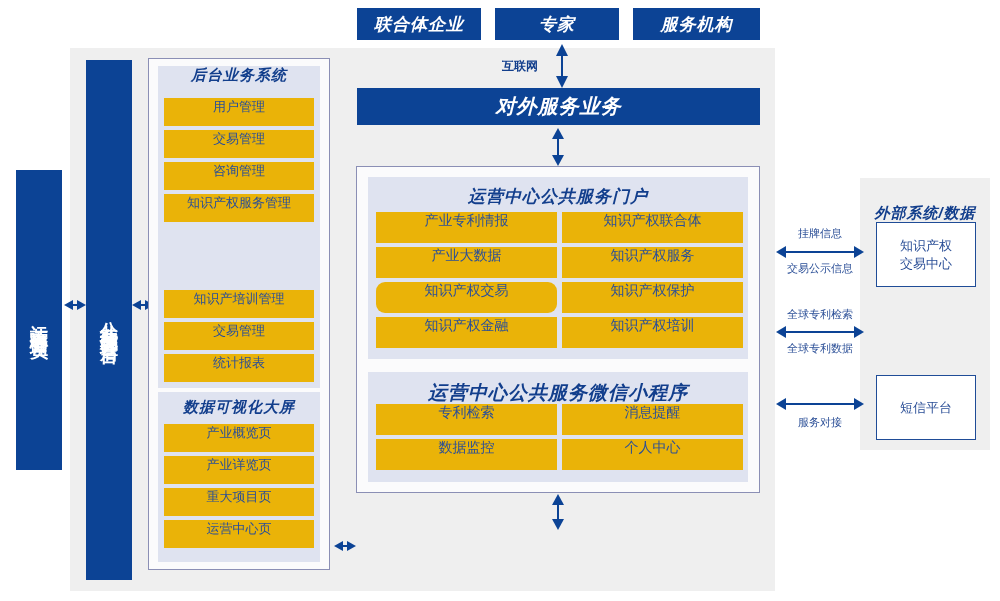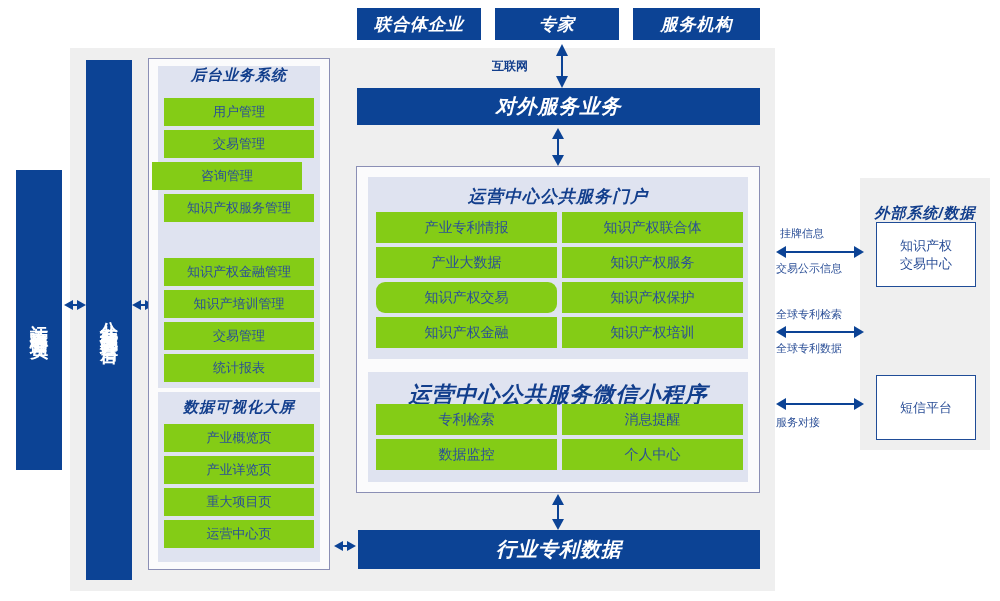--- a/index.html
+++ b/index.html
@@ -48,23 +48,23 @@
   .group-title {
     color: #123e8c;
     font-weight: bold;
     font-style: italic;
     text-align: center;
     letter-spacing: 1px;
   }
 
   
   .cell {
-    background: #84cc16;
+    background: #eab308;
     color: #2b4f97;
-    display: flex; align-items: center; justify-content: center;
+    display: flex; align-items: flex-start; justify-content: center;
     text-align: center;
     white-space: nowrap;
   }
 
   
   .extbox {
     background: #ffffff;
     border: 1px solid #1f4c97;
     color: #2b4f97;
     display: flex; align-items: center; justify-content: center;
@@ -78,21 +78,21 @@
     font-style: italic;
     text-align: center;
     letter-spacing: 1px;
   }
 
   
   .arrow-label {
     color: #2b4f97;
     font-size: 11px;
     white-space: nowrap;
-    text-align: left;
+    text-align: center;
     font-family: Liberation Mono, monospace;
   }
   .arrow-label.bold { font-weight: bold; color: #123e8c; }
 
   svg.arrow { position: absolute; overflow: visible; }
 </style>
 </head>
 <body>
 
 <div id="stage">
@@ -150,28 +150,25 @@
   <div class="abs group" style="left:158px; top:66px; width:162px; height:322px; padding:0;">
     <div class="group-title" style="font-size:15px; padding:0 0 5px;">后台业务系统</div>
   </div>
 
   <div class="abs cell" style="left:164px; top:98px; width:150px; height:28px; font-size:13px;">
     <span>用户管理</span>
   </div>
   <div class="abs cell" style="left:164px; top:130px; width:150px; height:28px; font-size:13px;">
     <span>交易管理</span>
   </div>
-  <div class="abs cell" style="left:152px; top:162px; width:150px; height:28px; font-size:13px;">
+  <div class="abs cell" style="left:164px; top:162px; width:150px; height:28px; font-size:13px;">
     <span>咨询管理</span>
   </div>
   <div class="abs cell" style="left:164px; top:194px; width:150px; height:28px; font-size:13px;">
     <span>知识产权服务管理</span>
-  </div>
-  <div class="abs cell" style="left:164px; top:258px; width:150px; height:28px; font-size:13px;">
-    <span>知识产权金融管理</span>
   </div>
   <div class="abs cell" style="left:164px; top:290px; width:150px; height:28px; font-size:13px;">
     <span>知识产培训管理</span>
   </div>
   <div class="abs cell" style="left:164px; top:322px; width:150px; height:28px; font-size:13px;">
     <span>交易管理</span>
   </div>
   <div class="abs cell" style="left:164px; top:354px; width:150px; height:28px; font-size:13px;">
     <span>统计报表</span>
   </div>
@@ -222,44 +219,41 @@
     <span>知识产权保护</span>
   </div>
   <div class="abs cell" style="left:376px; top:317px; width:181px; height:31px; font-size:14px;">
     <span>知识产权金融</span>
   </div>
   <div class="abs cell" style="left:562px; top:317px; width:181px; height:31px; font-size:14px;">
     <span>知识产权培训</span>
   </div>
 
   <div class="abs group" style="left:368px; top:372px; width:380px; height:110px;">
-    <div class="group-title" style="font-size:22px; padding:8px 6px 6px;">运营中心公共服务微信小程序</div>
+    <div class="group-title" style="font-size:19px; padding:8px 6px 6px;">运营中心公共服务微信小程序</div>
   </div>
   <div class="abs cell" style="left:376px; top:404px; width:181px; height:31px; font-size:14px;">
     <span>专利检索</span>
   </div>
   <div class="abs cell" style="left:562px; top:404px; width:181px; height:31px; font-size:14px;">
     <span>消息提醒</span>
   </div>
   <div class="abs cell" style="left:376px; top:439px; width:181px; height:31px; font-size:14px;">
     <span>数据监控</span>
   </div>
   <div class="abs cell" style="left:562px; top:439px; width:181px; height:31px; font-size:14px;">
     <span>个人中心</span>
   </div>
 
   <svg class="arrow" style="left:548px; top:494px; width:20px; height:36px;">
     <line x1="10" y1="7" x2="10" y2="29" stroke="#0c4395" stroke-width="2"></line>
     <polygon points="10,0 4,11 16,11" fill="#0c4395"></polygon>
     <polygon points="10,36 4,25 16,25" fill="#0c4395"></polygon>
   </svg>
 
-  <div class="abs banner" style="left:358px; top:530px; width:402px; height:39px; font-size:20px;">
-    <span>行业专利数据</span>
-  </div>
 
   <div class="abs region" style="left:860px; top:178px; width:130px; height:272px;"></div>
 
   <div class="abs ext-title" style="left:858px; top:204px; width:134px; font-size:15px;">外部系统/数据</div>
 
   <div class="abs extbox" style="left:876px; top:222px; width:100px; height:65px; font-size:13px;">
     <span>
       <span>知识产权</span><br>
       <span>交易中心</span>
     </span>

